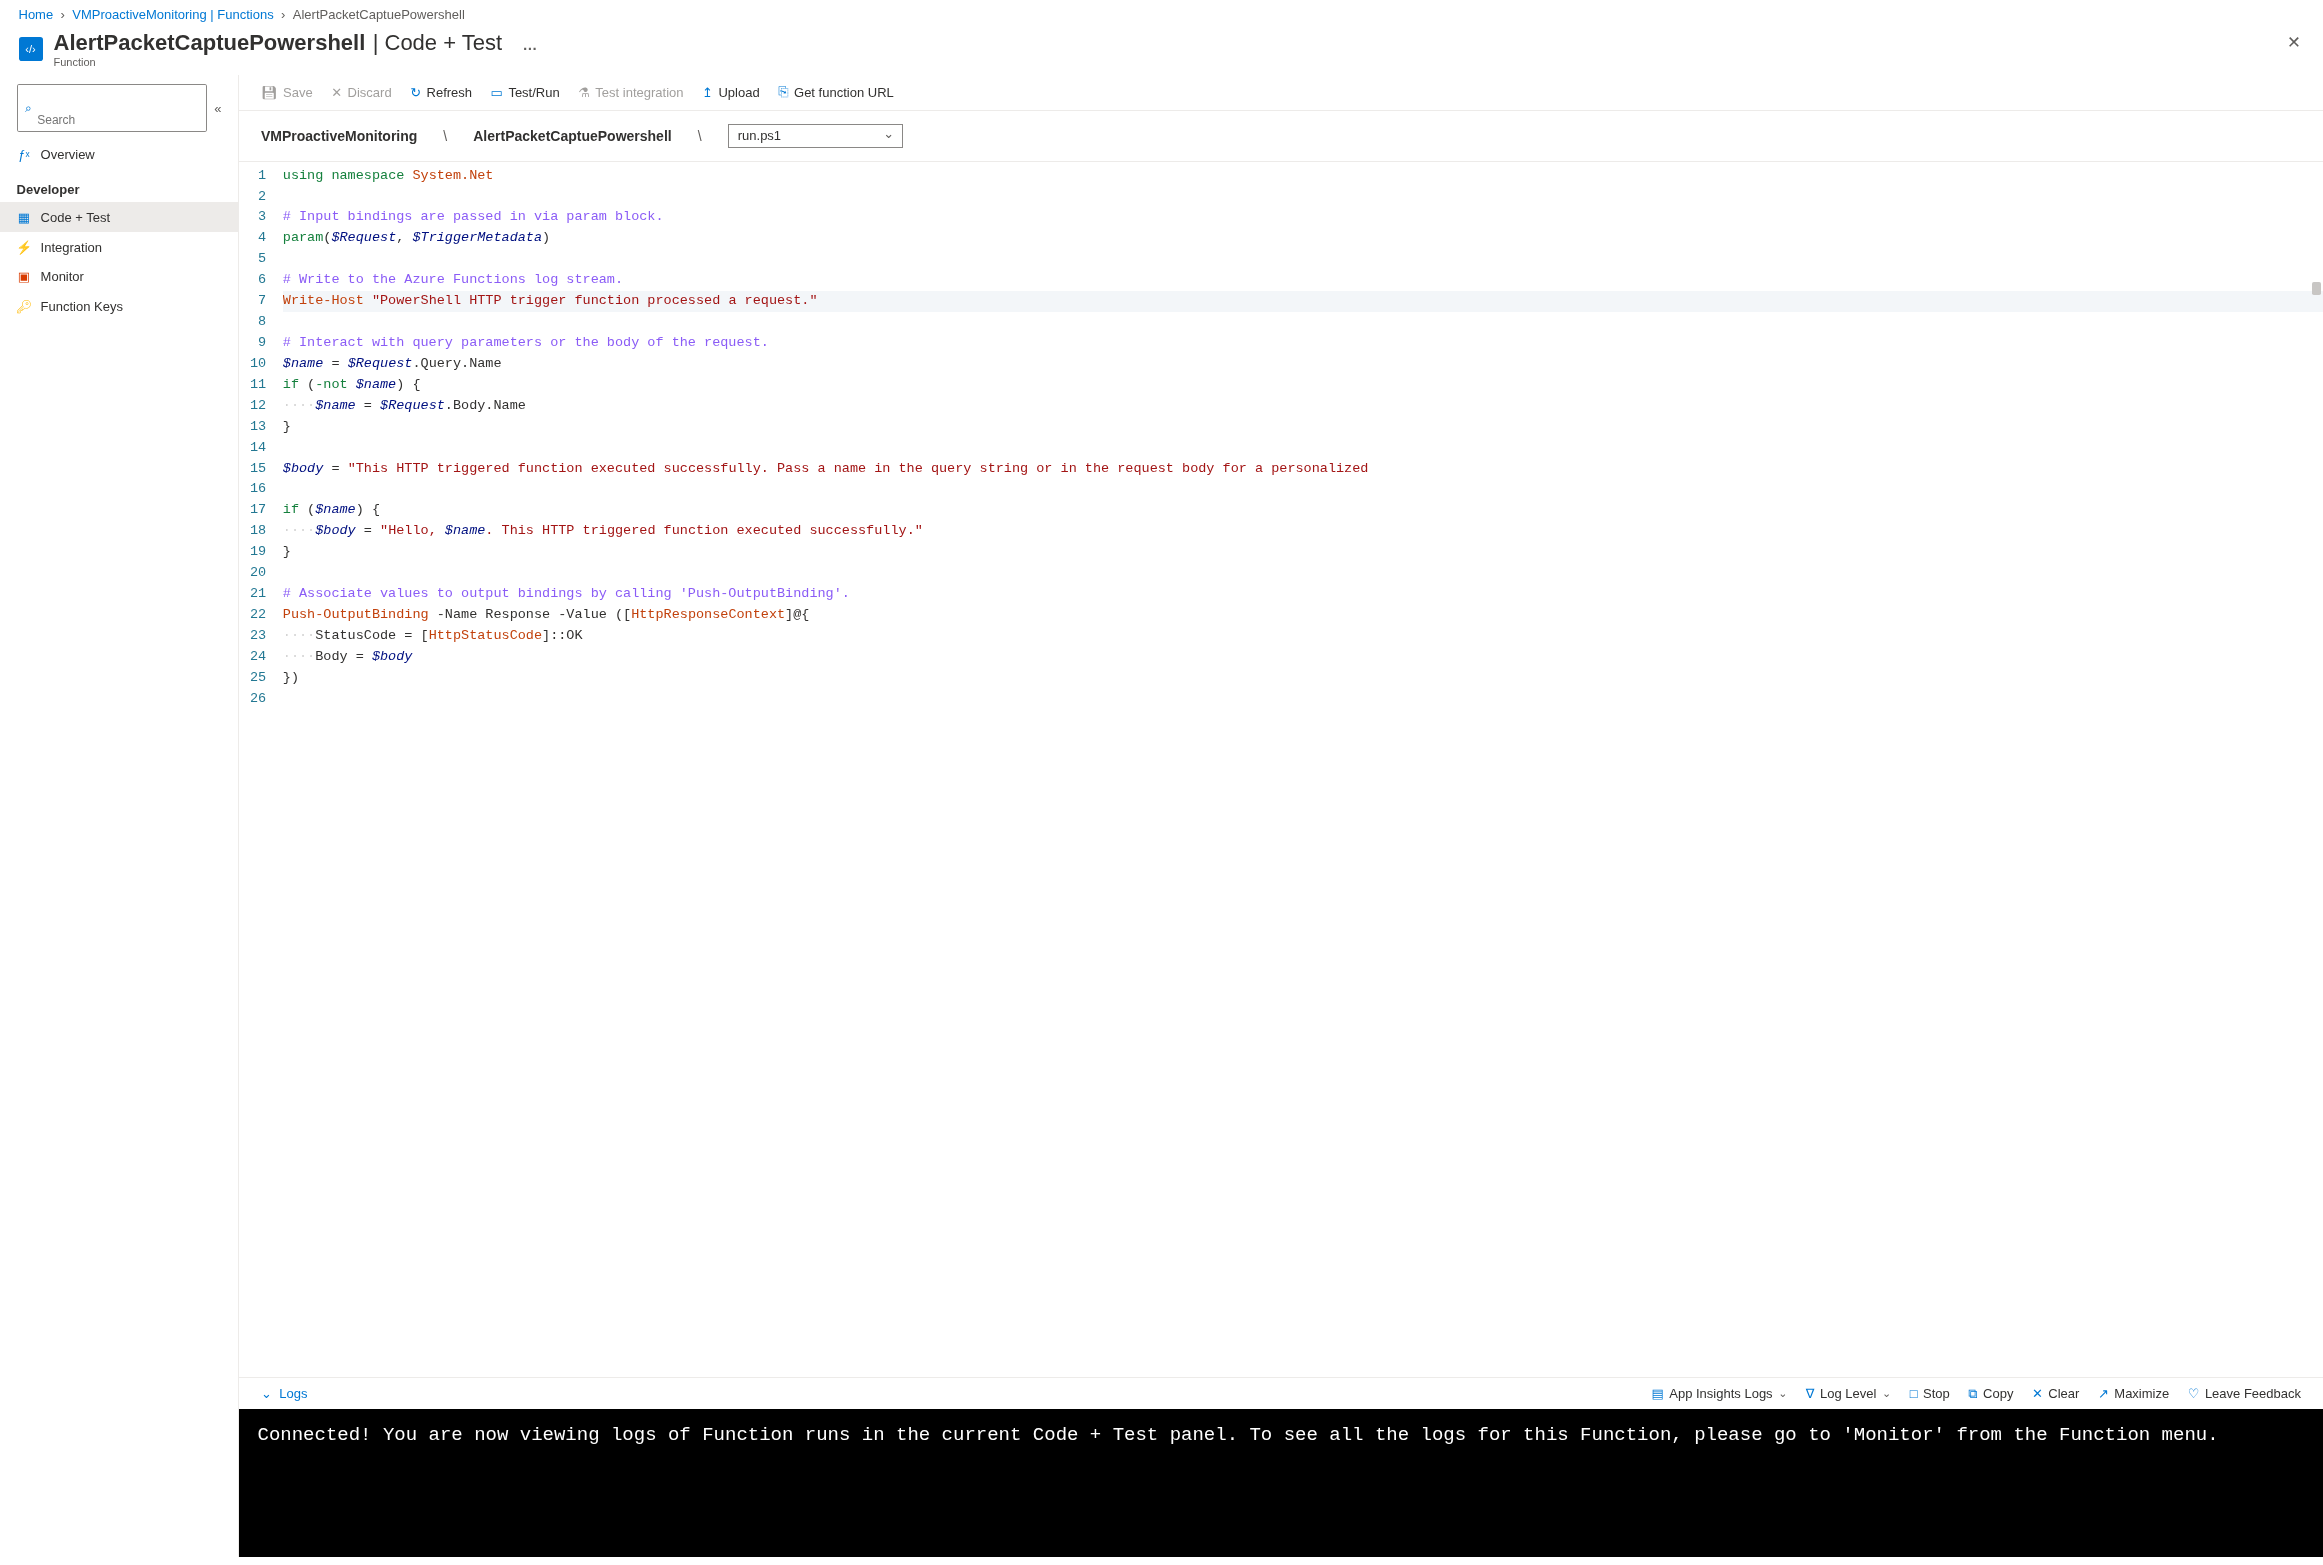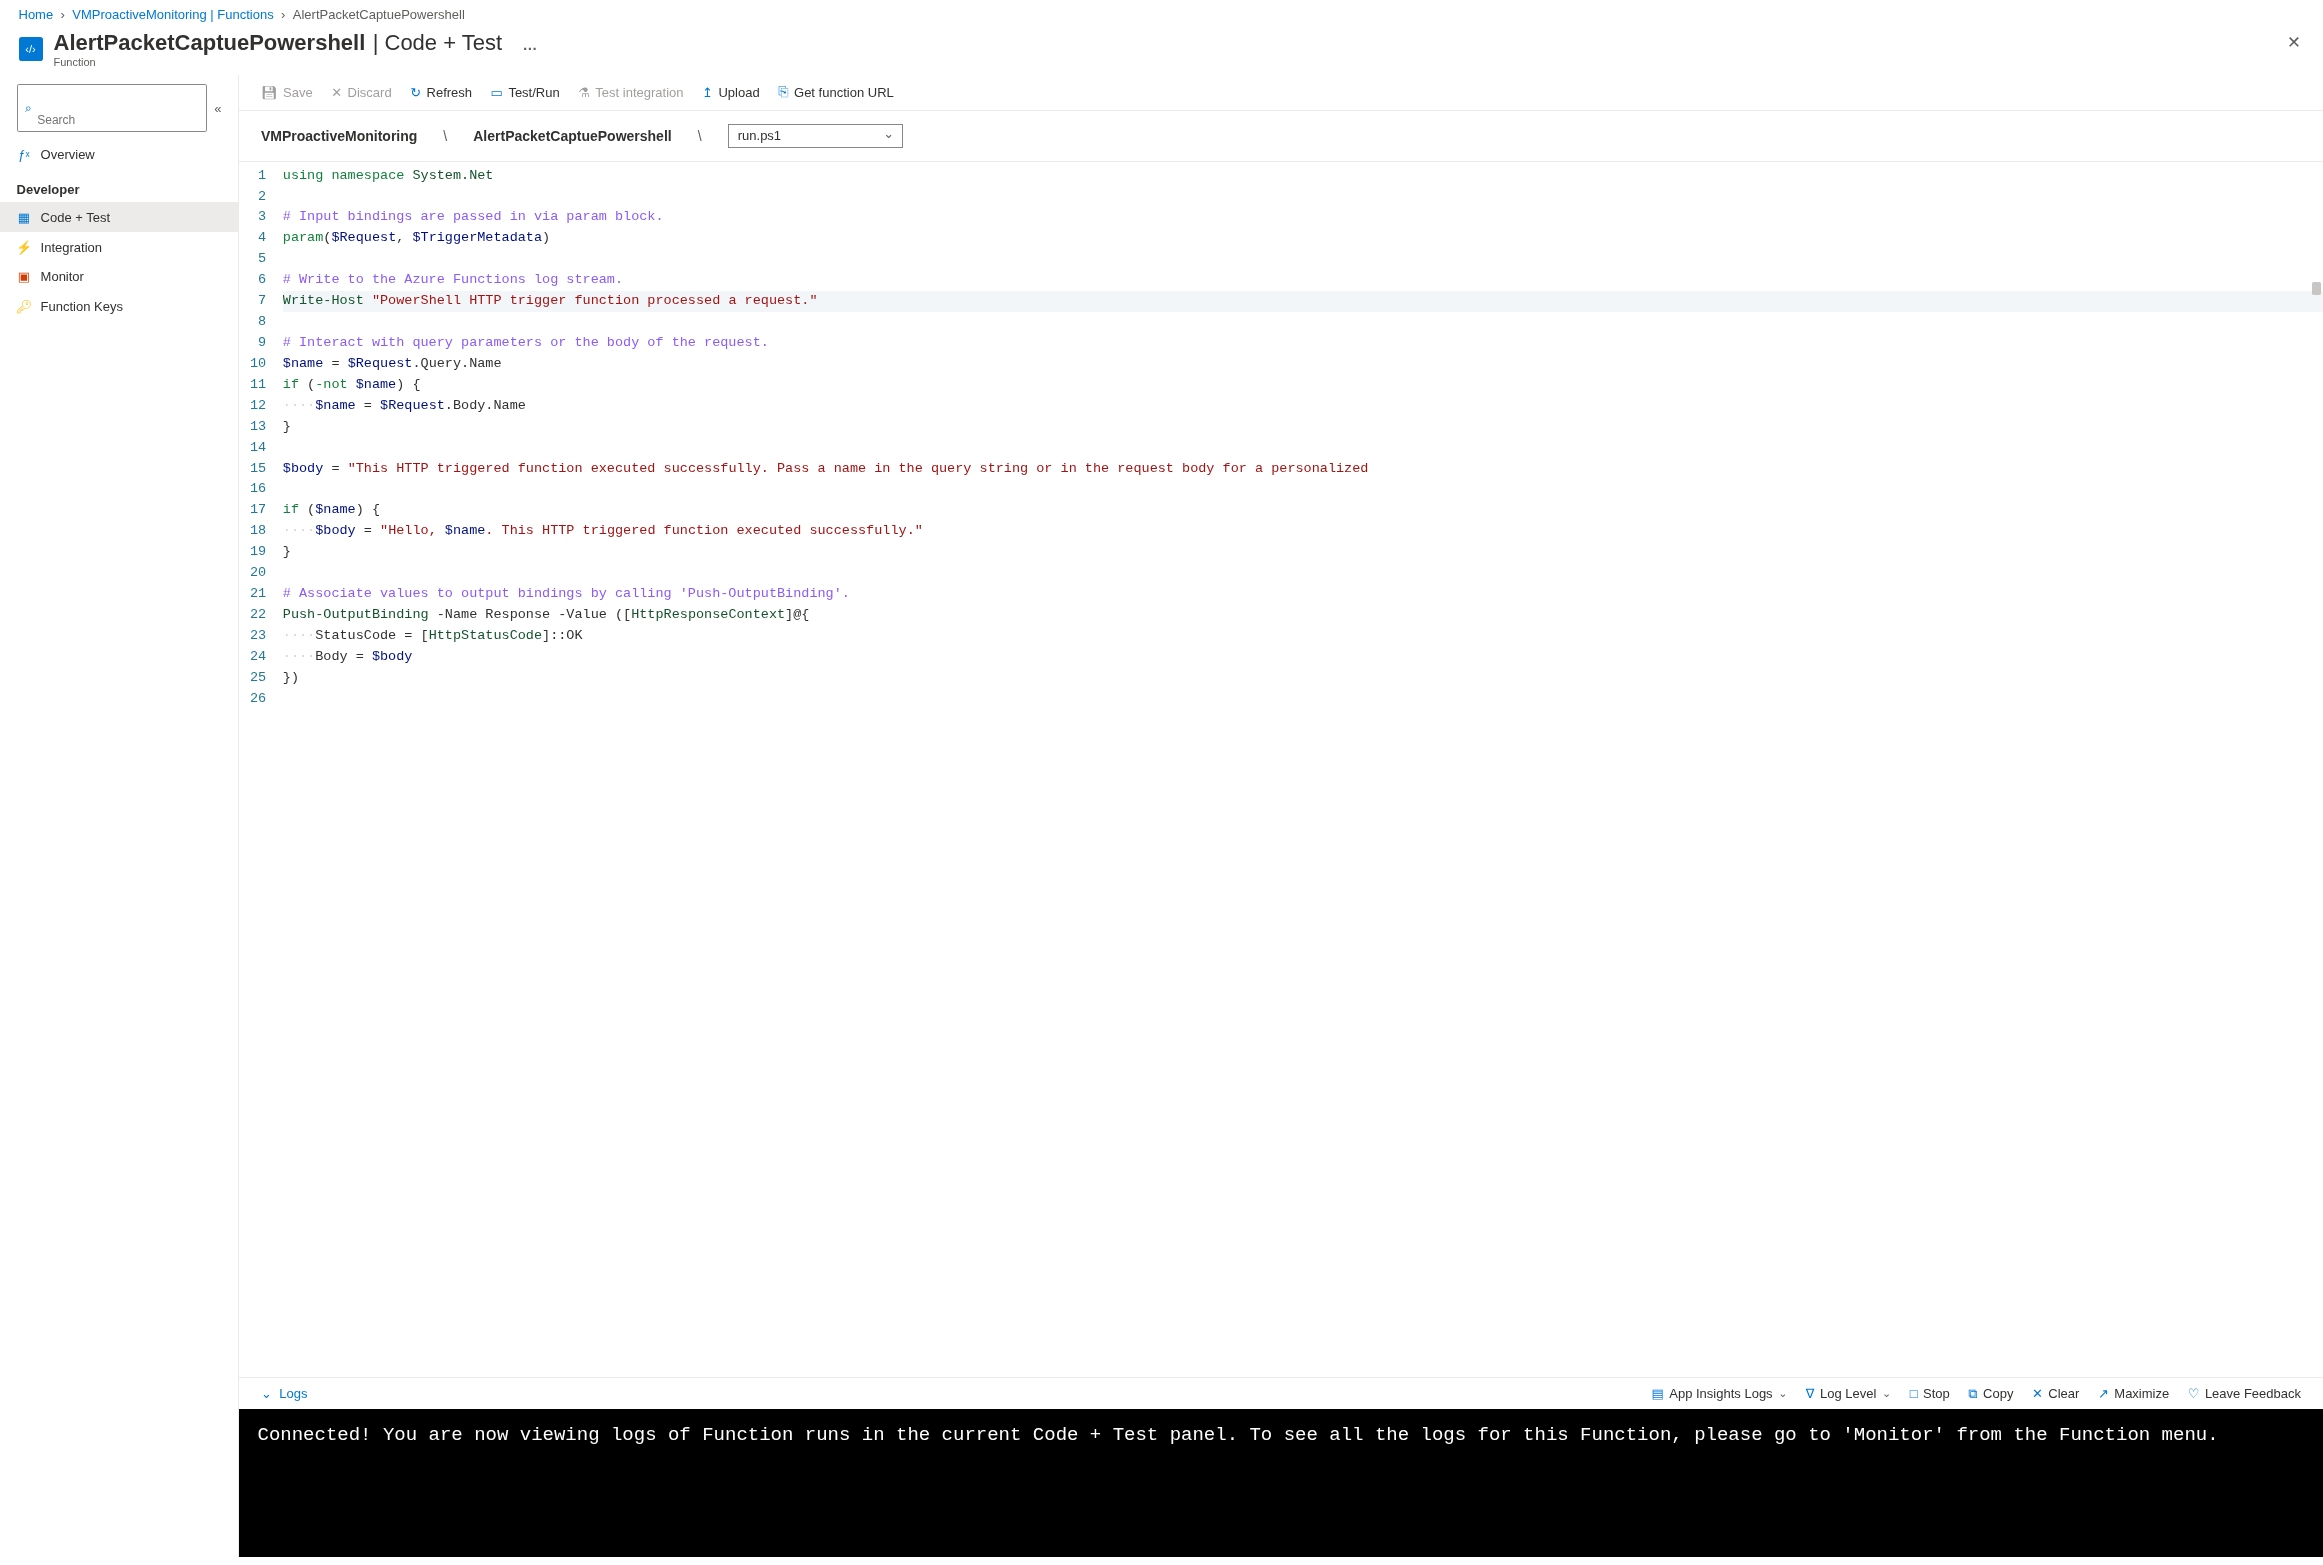--- a/index.html
+++ b/index.html
@@ -154,22 +154,22 @@
     text-align: right;
     color: #237893;
     padding: 0 16.6px 0 11px;
     user-select: none;
     min-width: 42px;
   }
   .codelines { white-space: pre; flex:1; overflow-x: hidden;}
   .tk-kw   { color: #15803d; }
   .tk-cmt  { color: #8b5cf6; }
   .tk-str  { color: #a31515; }
-  .tk-var  { color: #001080; }
-  .tk-id   { color: #14532d; font-family: Liberation Mono, monospace; }
+  .tk-var  { color: #001080; font-style: italic; }
+  .tk-id   { color: #c2410c; font-family: Liberation Mono, monospace; }
   .indent-dots { color: #d4d4d4; }
   .highlight-line { background: #f3f6f9; display: inline-block; width: 100%; }
 
   .scroll-thumb {
     position: absolute; right: 1.8px; top: 120px;
     width: 9.2px; height: 13px;
     background: #c8c6c4;
     border-radius: 1.8px;
   }
 

